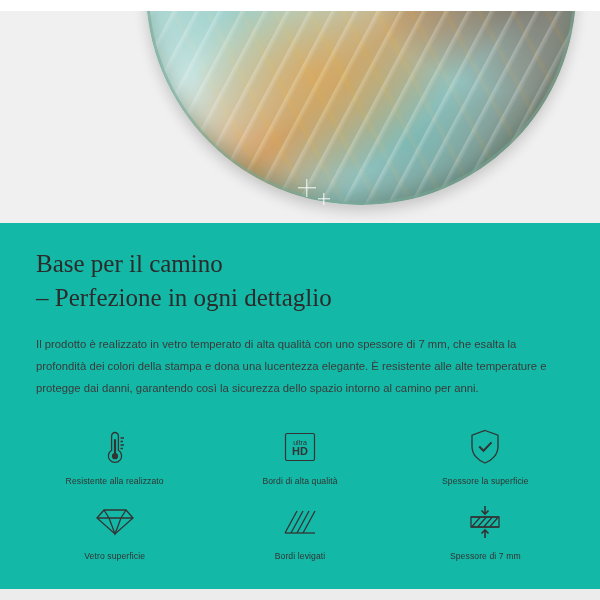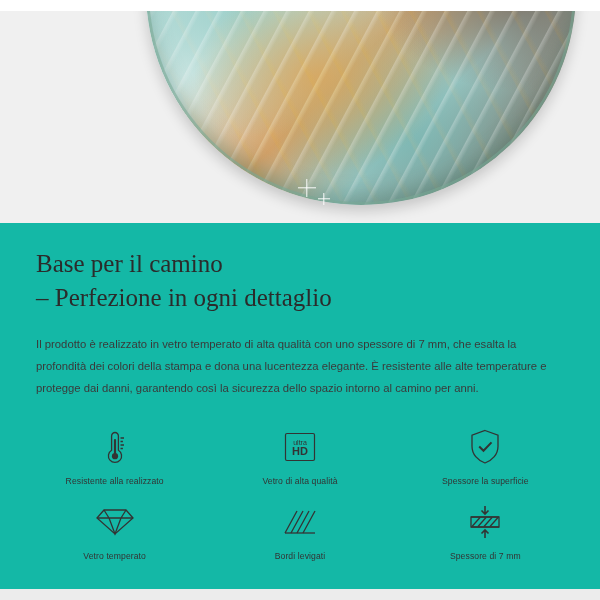--- a/index.html
+++ b/index.html
@@ -186,41 +186,41 @@
     </div>
 
     <div class="feature">
       <div class="feature-icon">
         <svg class="icon-svg" width="36" height="36" viewBox="0 0 36 36" fill="none" stroke="#333" stroke-width="1.2">
           <rect x="3.5" y="4.5" width="29" height="27" rx="1.5"></rect>
           <text x="18" y="15.5" font-family="Liberation Sans, sans-serif" font-size="7" fill="#333" stroke="none" text-anchor="middle">ultra</text>
           <text x="18" y="26" font-family="Liberation Sans, sans-serif" font-size="11" font-weight="bold" fill="#333" stroke="none" text-anchor="middle">HD</text>
         </svg>
       </div>
-      <div class="feature-label">Vetro di alta qualità</div>
+      <div class="feature-label">Bordi di alta qualità</div>
     </div>
 
     <div class="feature">
       <div class="feature-icon">
         <svg class="icon-svg" width="38" height="40" viewBox="0 0 38 40" fill="none" stroke="#333" stroke-width="1.3">
           <path d="M19 3.5l13 4.6v11.2c0 8.1-5.6 14.1-13 16.7-7.4-2.6-13-8.6-13-16.7V8.1L19 3.5z"></path>
           <path d="M13.2 19.5l4.3 4.3 8-8.4" stroke-width="2"></path>
         </svg>
       </div>
       <div class="feature-label">Spessore la superficie</div>
     </div>
 
     <div class="feature">
       <div class="feature-icon">
         <svg class="icon-svg" width="40" height="34" viewBox="0 0 40 34" fill="none" stroke="#333" stroke-width="1.3">
           <path d="M9 5h22l7 8-18 16L2 13 9 5z"></path>
           <path d="M2 13h36M9 5l5 8-4 0M31 5l-5 8 4 0M14 13l6 16 6-16"></path>
         </svg>
       </div>
-      <div class="feature-label">Vetro temperato</div>
+      <div class="feature-label">Vetro superficie</div>
     </div>
 
     <div class="feature">
       <div class="feature-icon">
         <svg class="icon-svg" width="38" height="34" viewBox="0 0 38 34" fill="none" stroke="#333" stroke-width="1.3">
           <path d="M4 28L16 6M10 28L22 6M16 28L28 6M22 28L34 6"></path>
           <path d="M4 28h30" stroke-width="1.3"></path>
         </svg>
       </div>
       <div class="feature-label">Bordi levigati</div>

